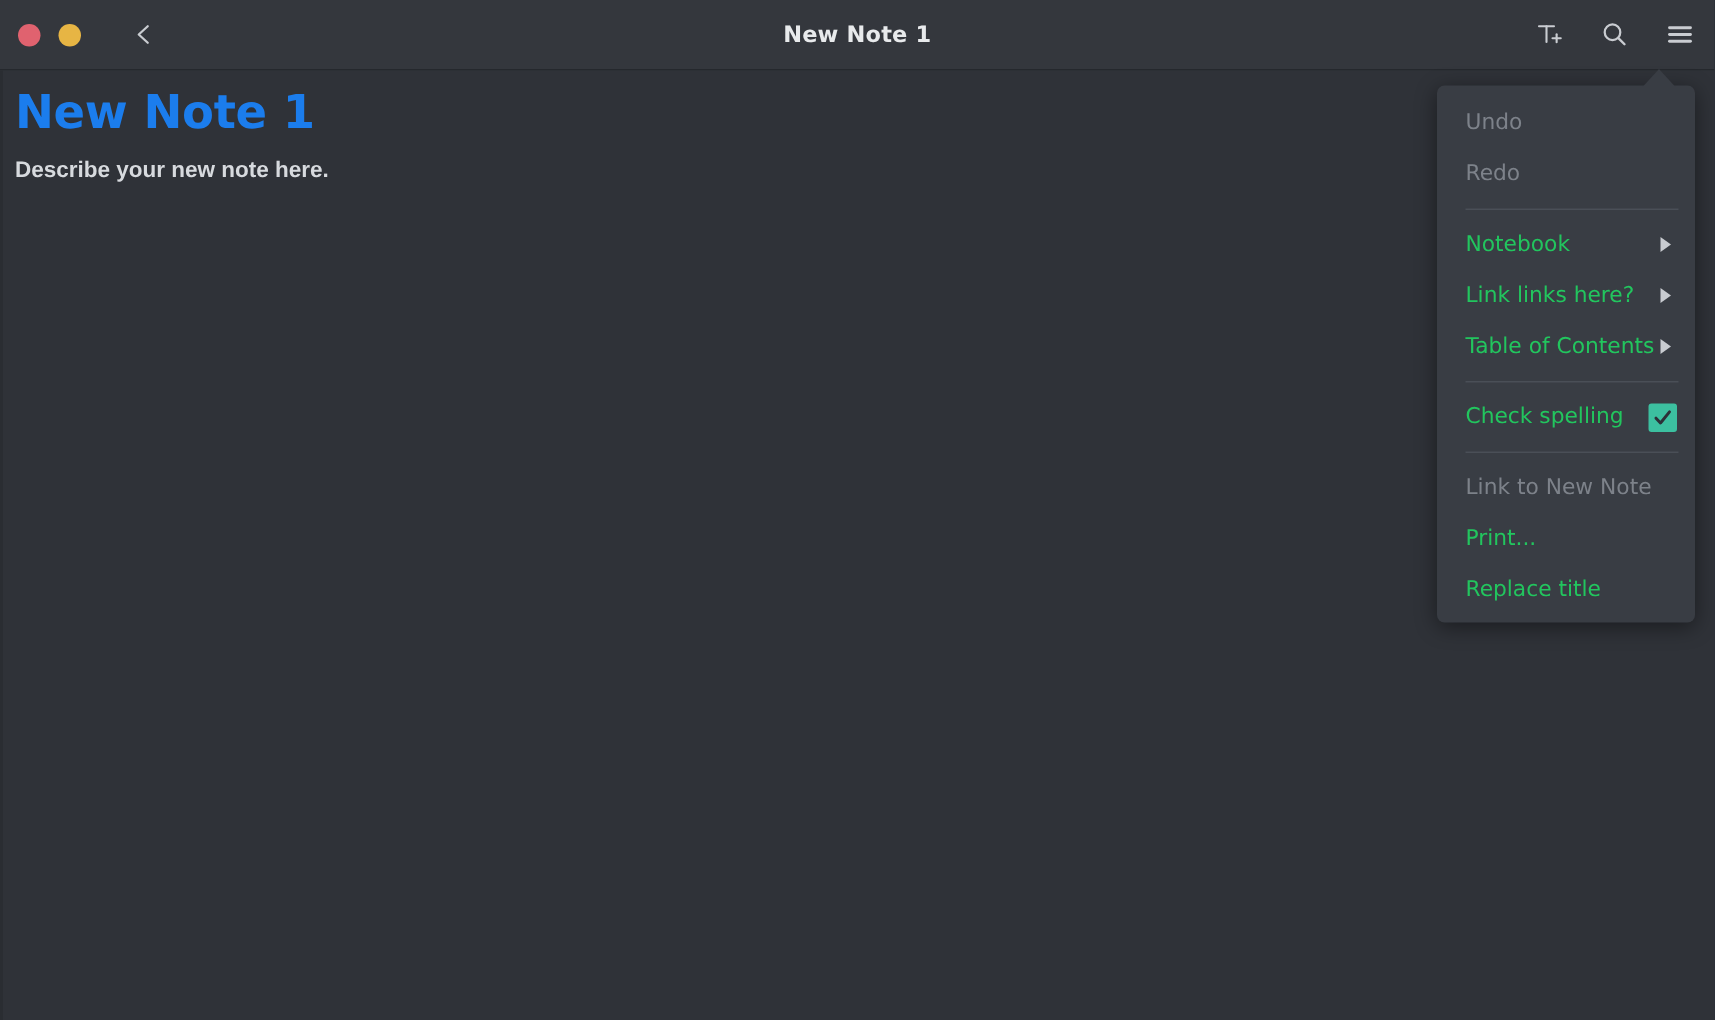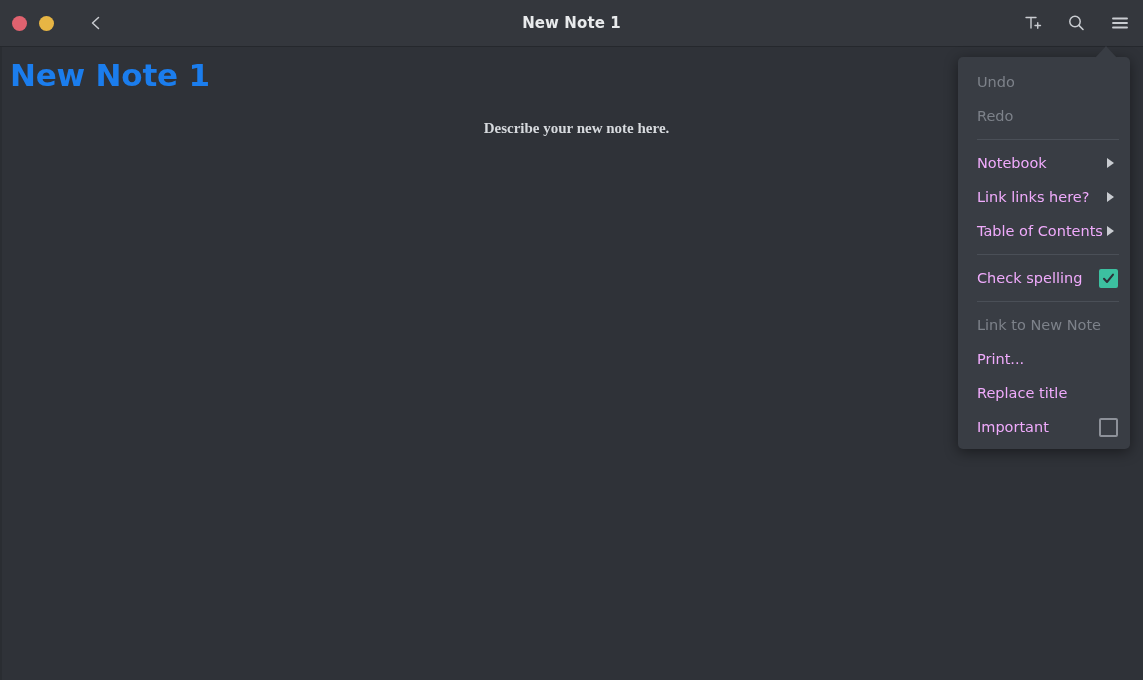--- a/index.html
+++ b/index.html
@@ -111,28 +111,27 @@
     color: #1b7ded;
     font-size: 31px;
     font-weight: bold;
     line-height: 40px;
     font-family: "DejaVu Sans", sans-serif;
     letter-spacing: -0.2px;
     white-space: pre;
   }
 
   .note-body {
-    margin-top: 23px;
+    margin-top: 9px;
     color: #d7dade;
     font-size: 15px;
     font-weight: bold;
     line-height: 20px;
-    font-family: Liberation Serif, serif;
+    font-family: Liberation Sans, sans-serif;
     white-space: pre;
-    text-align: center;
   }
 
   
   .menu-arrow {
     position: absolute;
     top: 46px;
     left: 1095px;
     width: 0; height: 0;
     border-left: 11px solid transparent;
     border-right: 11px solid transparent;
@@ -150,21 +149,21 @@
     box-shadow: 0 3px 14px rgba(0,0,0,0.45);
     padding: 8px 0 5px 0;
     z-index: 10;
   }
 
   .menu-item {
     height: 34px;
     display: flex;
     align-items: center;
     padding: 0 12px 0 19px;
-    color: #f0abfc;
+    color: #22c55e;
     font-size: 14.5px;
     font-family: "DejaVu Sans", sans-serif;
     cursor: default;
     white-space: nowrap;
   }
   .menu-item .mi-label { flex: 1 1 auto; }
 
   .menu-item.disabled { color: #7d828a; }
 
   .menu-sep {
@@ -291,19 +290,15 @@
       <div class="menu-sep"></div>
       <div class="menu-item disabled">
         <span class="mi-label">Link to New Note</span>
       </div>
       <div class="menu-item">
         <span class="mi-label">Print...</span>
       </div>
       <div class="menu-item">
         <span class="mi-label">Replace title</span>
       </div>
-      <div class="menu-item">
-        <span class="mi-label">Important</span>
-        <span class="chk off"></span>
-      </div>
     </div>
 
 </div>
 
 </body></html>

